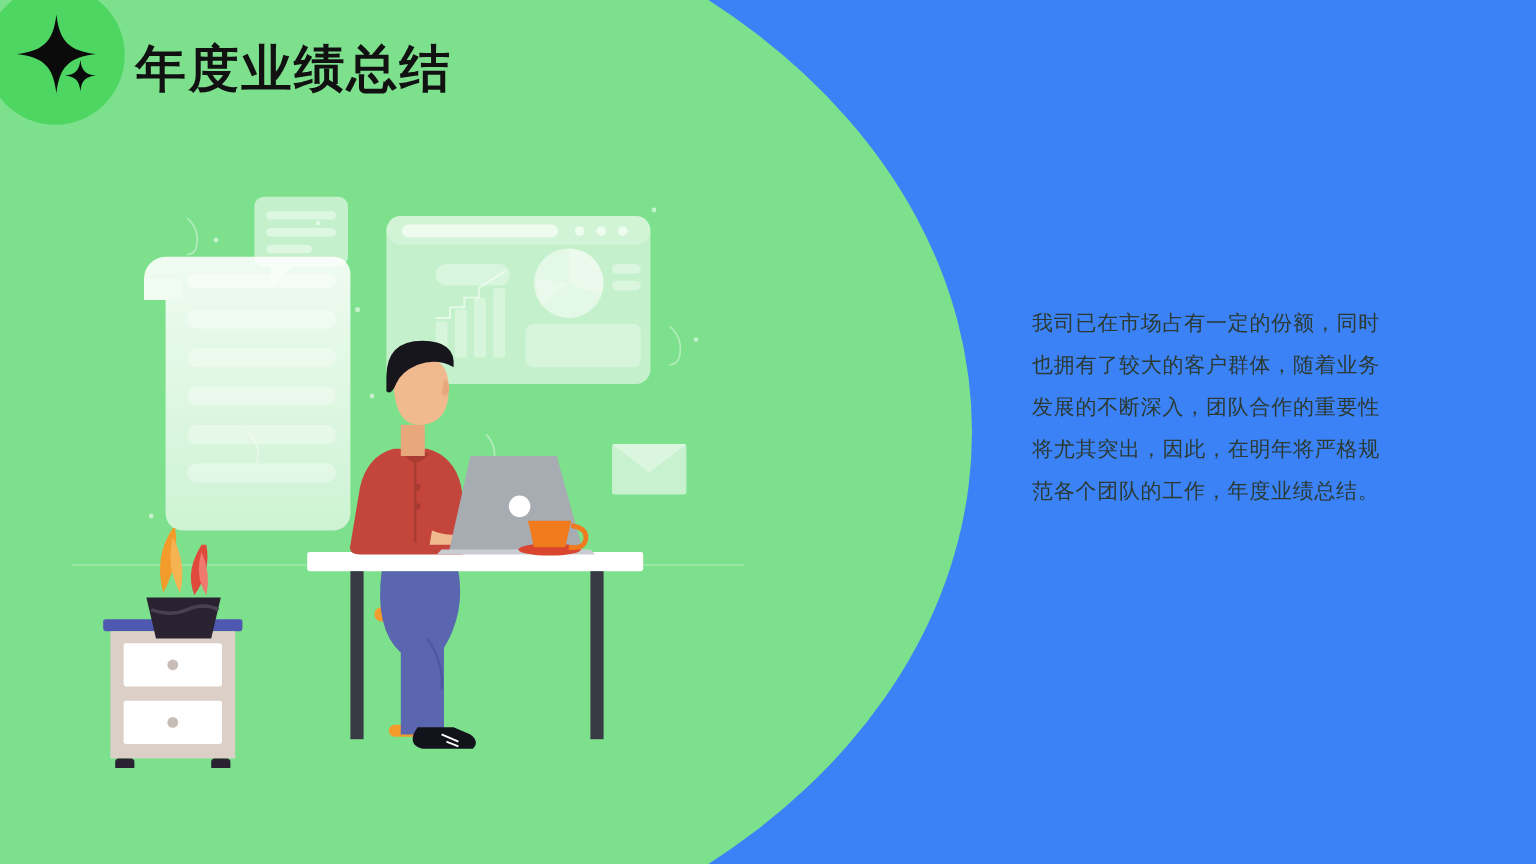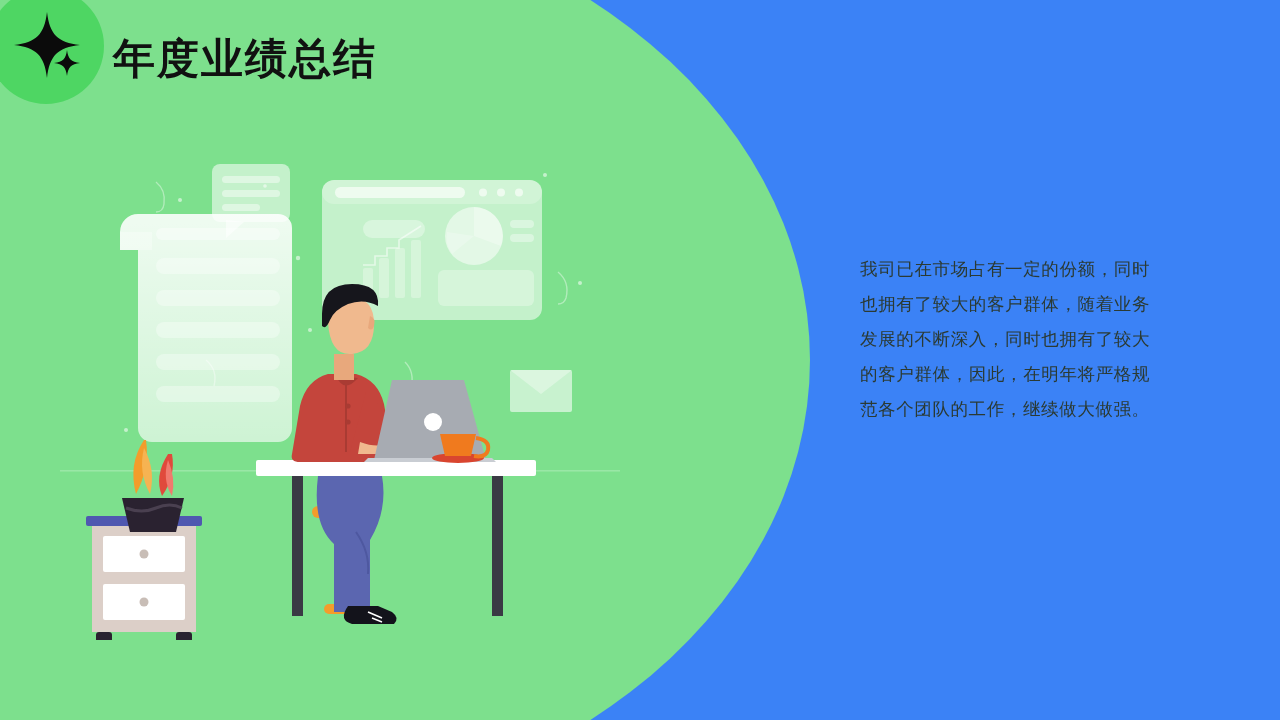--- a/index.html
+++ b/index.html
@@ -202,16 +202,16 @@
 
       <g>
         <ellipse cx="398" cy="318" rx="26" ry="5" fill="#D9452F"></ellipse>
         <path d="M380 294 l36 0 l-5 22 l-26 0 Z" fill="#F07A1E"></path>
         <path d="M416 298 q14 2 12 12 q-2 8 -14 6" fill="none" stroke="#F07A1E" stroke-width="4"></path>
       </g>
     </svg>
   </div>
 
   <div class="right-panel">
-    <p class="rp-body">我司已在市场占有一定的份额，同时也拥有了较大的客户群体，随着业务发展的不断深入，同时也拥有了较大的客户群体，因此，在明年将严格规范各个团队的工作，继续做大做强。</p>
+    <p class="rp-body">我司已在市场占有一定的份额，同时也拥有了较大的客户群体，随着业务发展的不断深入，团队合作的重要性将尤其突出，因此，在明年将严格规范各个团队的工作，年度业绩总结。</p>
   </div>
 
 </div>
 
 </body></html>

